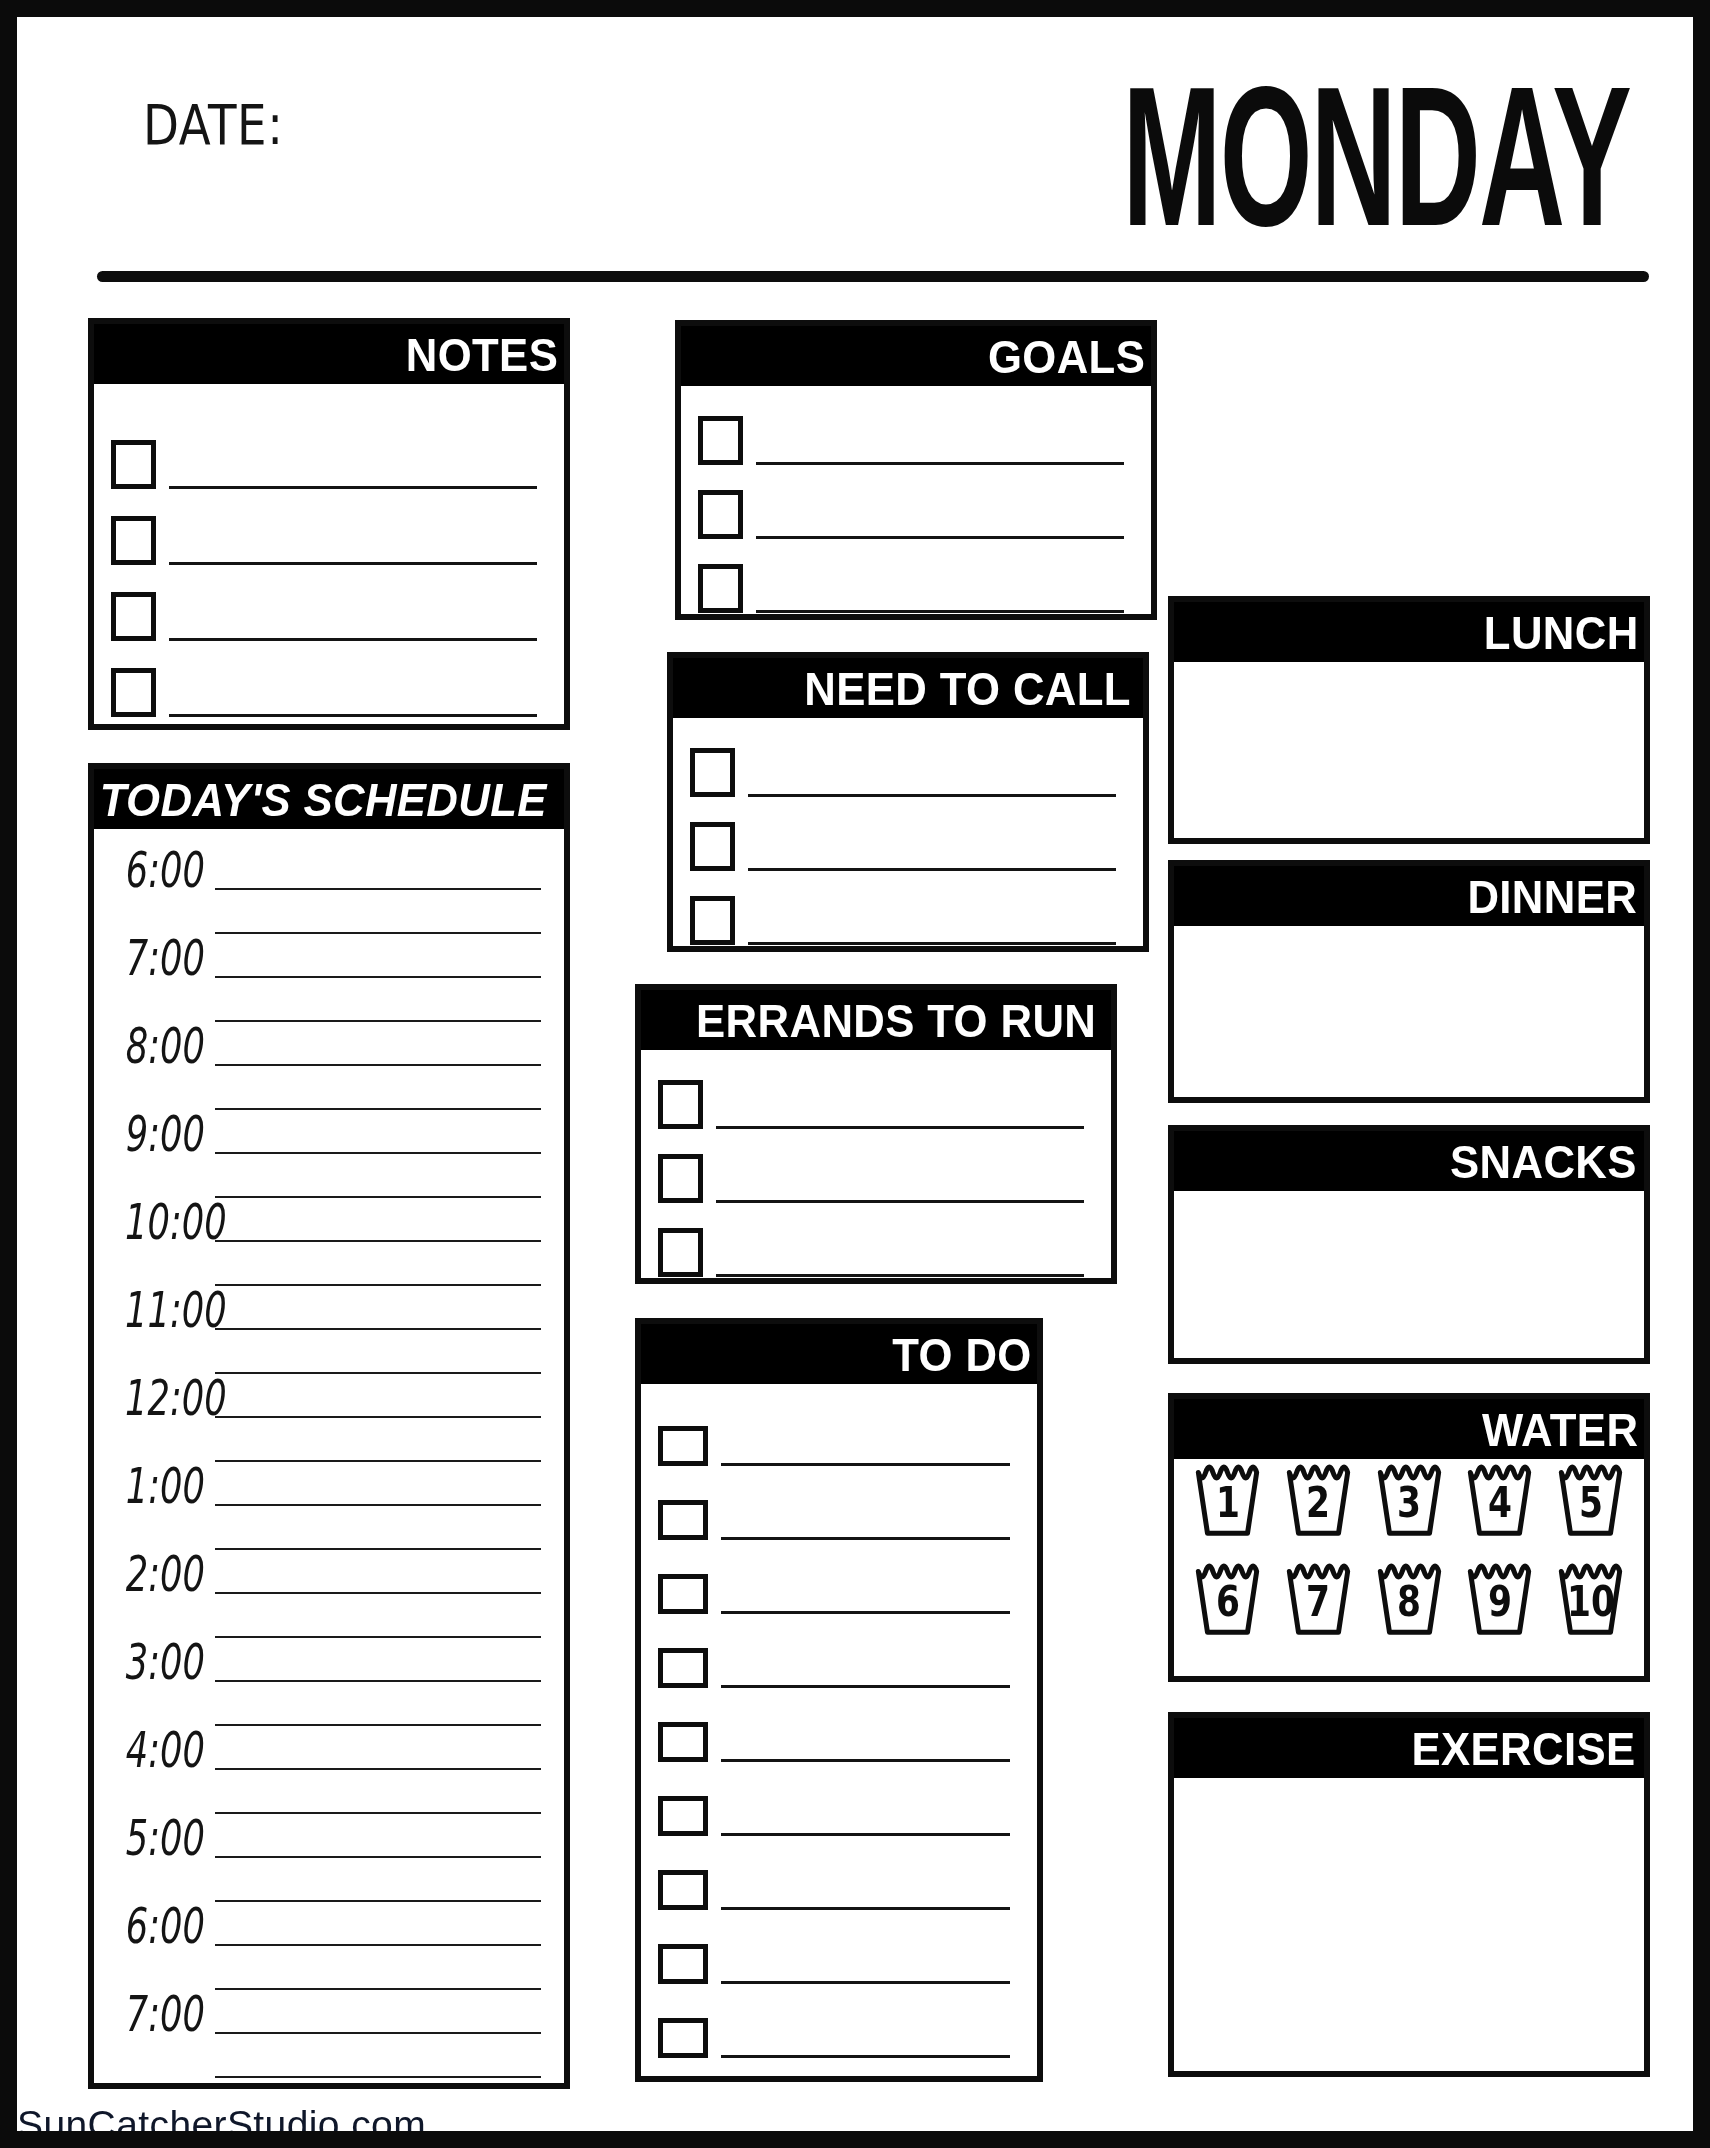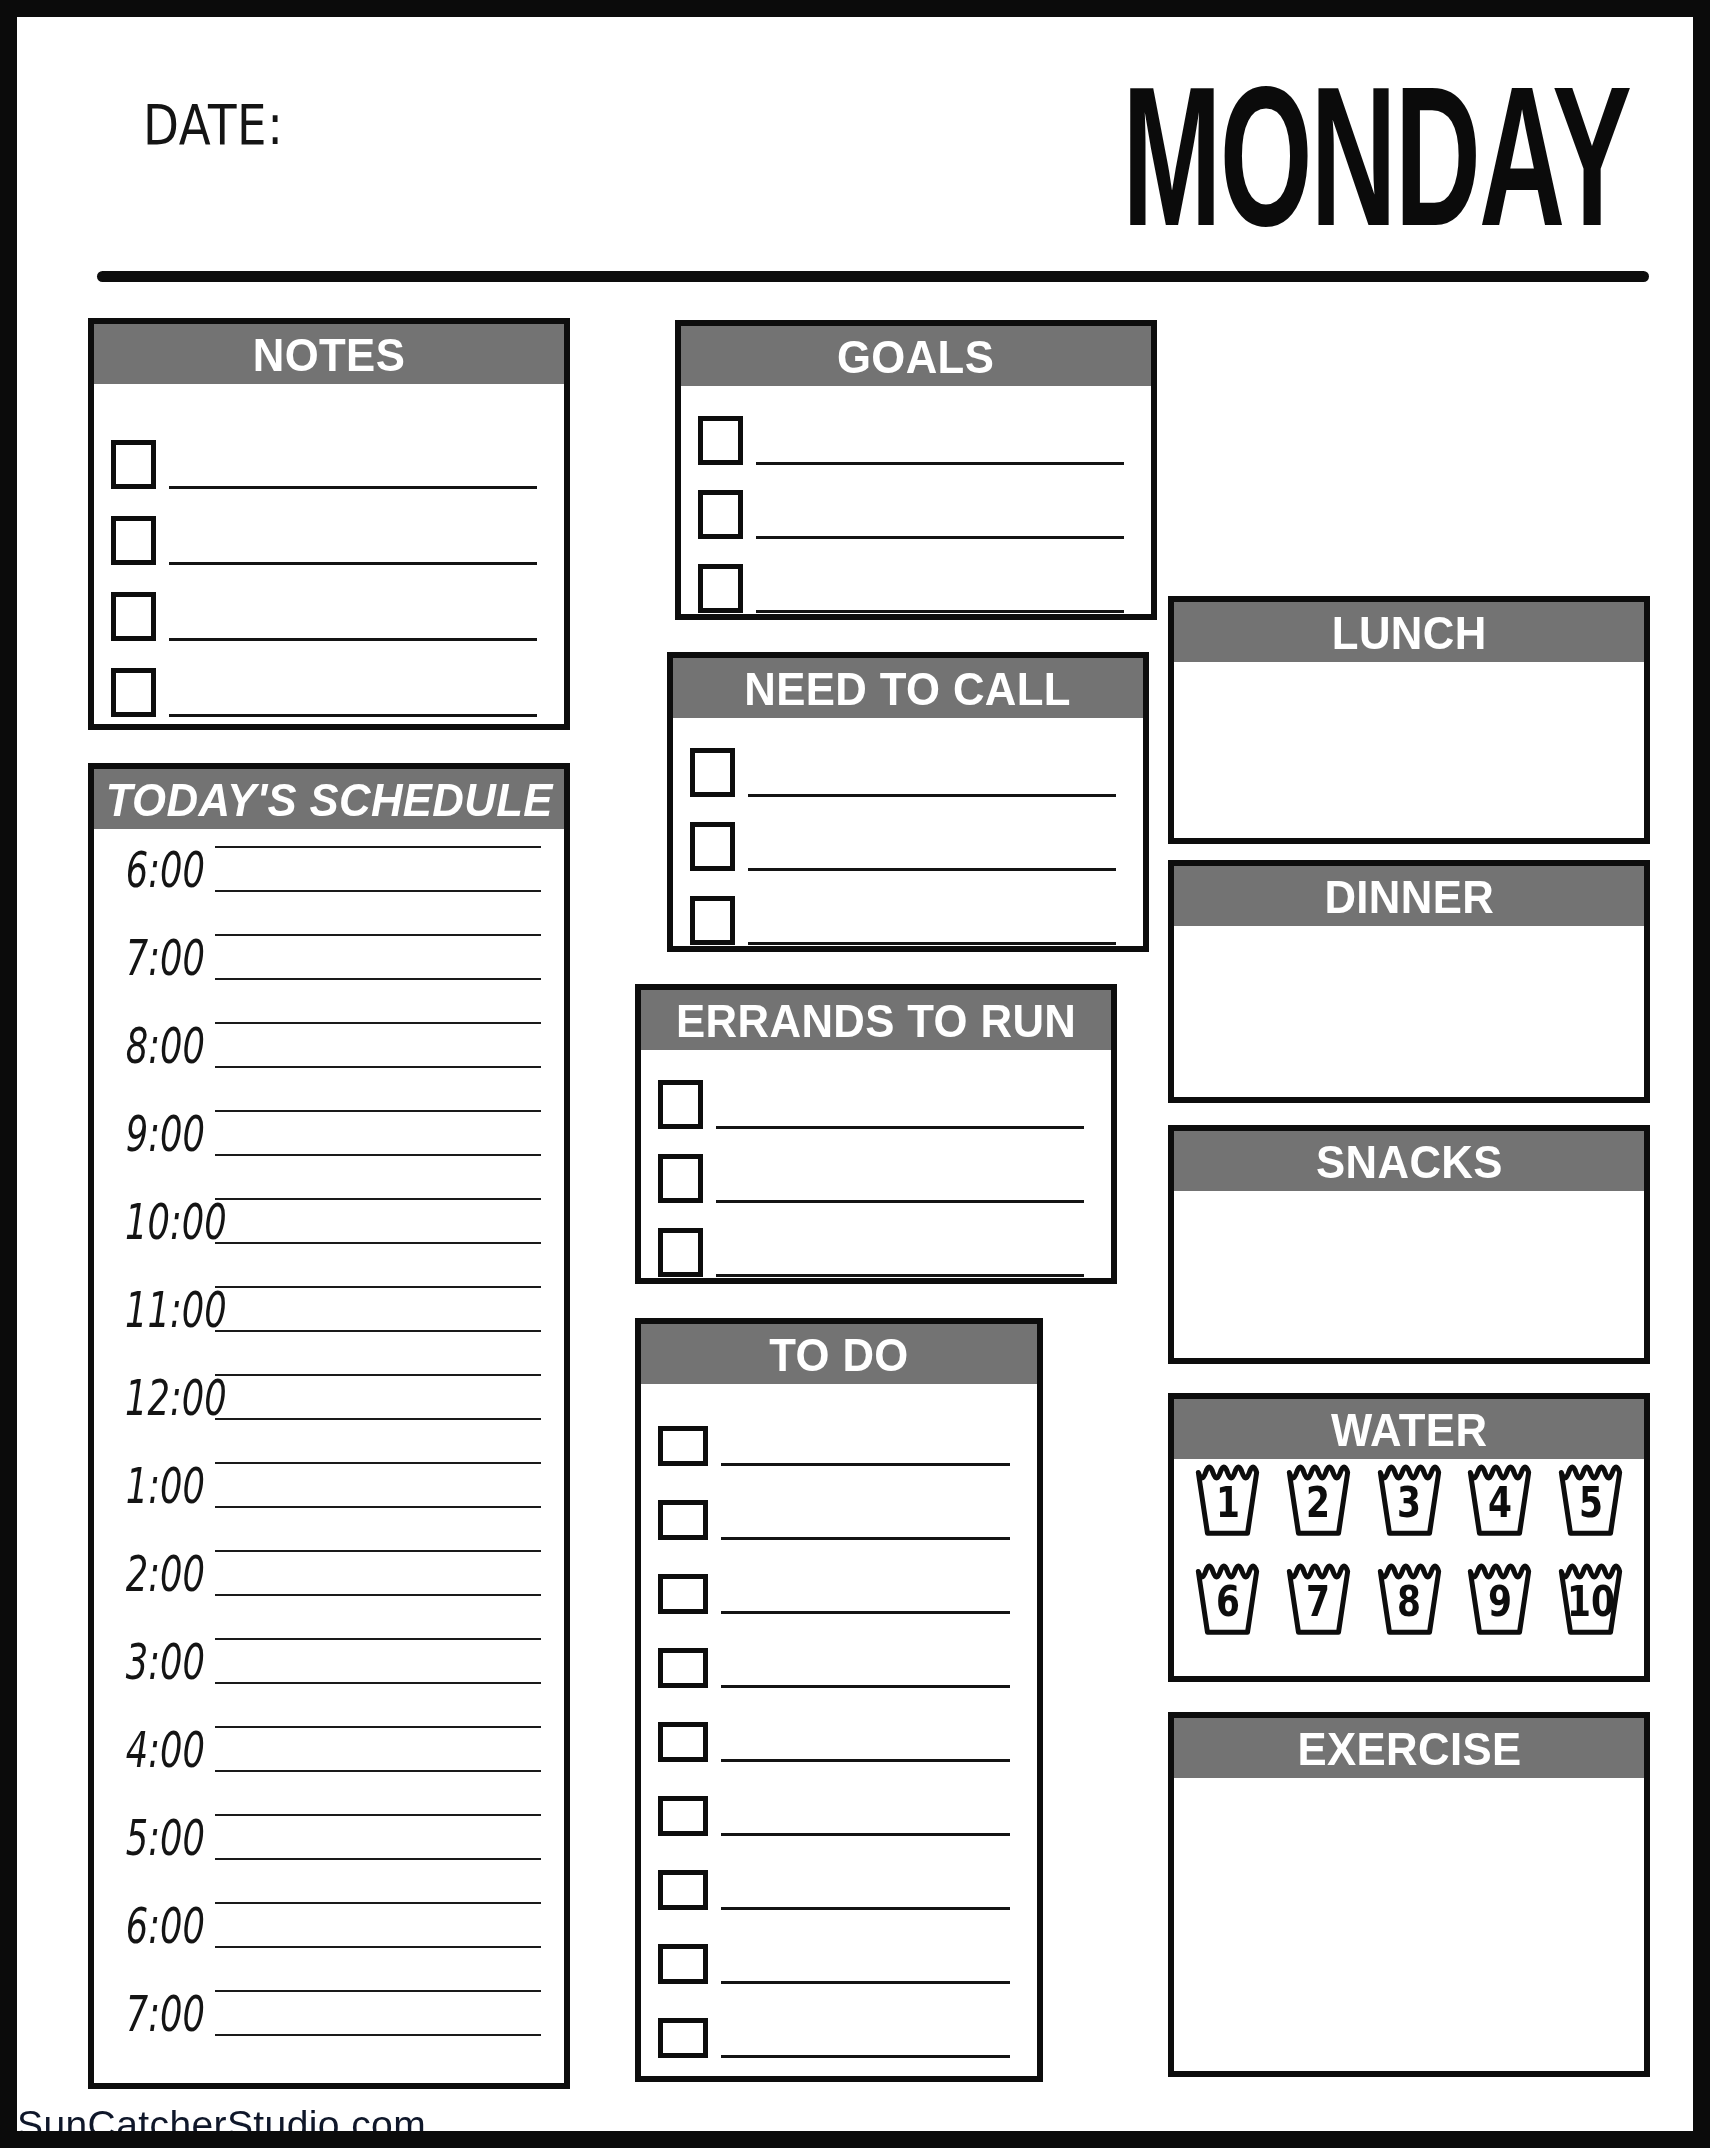--- a/index.html
+++ b/index.html
@@ -22,22 +22,22 @@
   .header-rule{
     position:absolute;left:80px;top:254px;width:1552px;height:11px;
     background:#0d0d0d;border-radius:5.9px;
   }
   
   .panel{
     position:absolute;border:6.7px solid #0d0d0d;background:#fff;
     box-sizing:border-box;display:flex;flex-direction:column;
   }
   .panel-bar{
-    height:60px;background:#737373;color:#fff;flex:0 0 auto;
-    display:flex;align-items:center;justify-content:center;
+    height:60px;background:#000000;color:#fff;flex:0 0 auto;
+    display:flex;align-items:center;justify-content:flex-end;
   }
   .panel-bar span{
     display:inline-block;font-weight:bold;font-size:47px;line-height:1;
     letter-spacing:0.4px;transform:scaleX(.93);transform-origin:center;
     white-space:nowrap;
   }
   .panel-body{flex:1 1 auto;position:relative;}
   
   .check-row{display:flex;align-items:flex-end;padding:0 27px 0 17px;}
   .checkbox{
@@ -47,21 +47,21 @@
   .write-line{flex:1 1 auto;border-bottom:3.4px solid #141414;margin-left:13.4px;}
   .notes-body{padding-top:28.5px;}
   .notes-body .check-row{height:76px;}
   .small-body{padding-top:5px;}
   .small-body .check-row{height:74px;}
   .todo-body{padding-top:8.4px;}
   .todo-body .check-row{height:74px;}
   .todo-body .checkbox{width:50px;height:40px;}
   
   .sched-body{padding-top:17px;}
-  .sched-row{display:flex;align-items:flex-start;height:44px;padding-right:23.5px;}
+  .sched-row{display:flex;align-items:flex-end;height:44px;padding-right:23.5px;}
   .sched-time{
     flex:0 0 auto;width:111px;text-align:right;line-height:1;
     font-family:"DejaVu Sans",sans-serif;font-size:49px;color:#141414;
     transform:scaleX(.72);transform-origin:right bottom;margin-bottom:-5px;
     white-space:nowrap;
   }
   .sched-line{flex:1 1 auto;border-bottom:2.5px solid #1a1a1a;margin-left:10px;}
   
   .cup-row{display:flex;justify-content:space-between;padding:0 21px;}
   .cup-row.first{margin-top:4.2px;}

